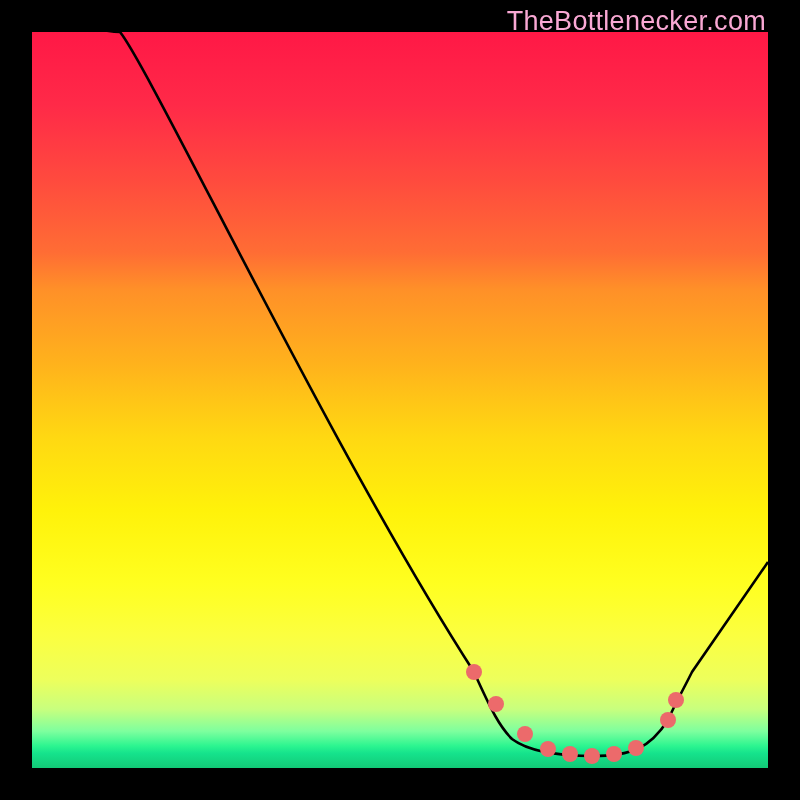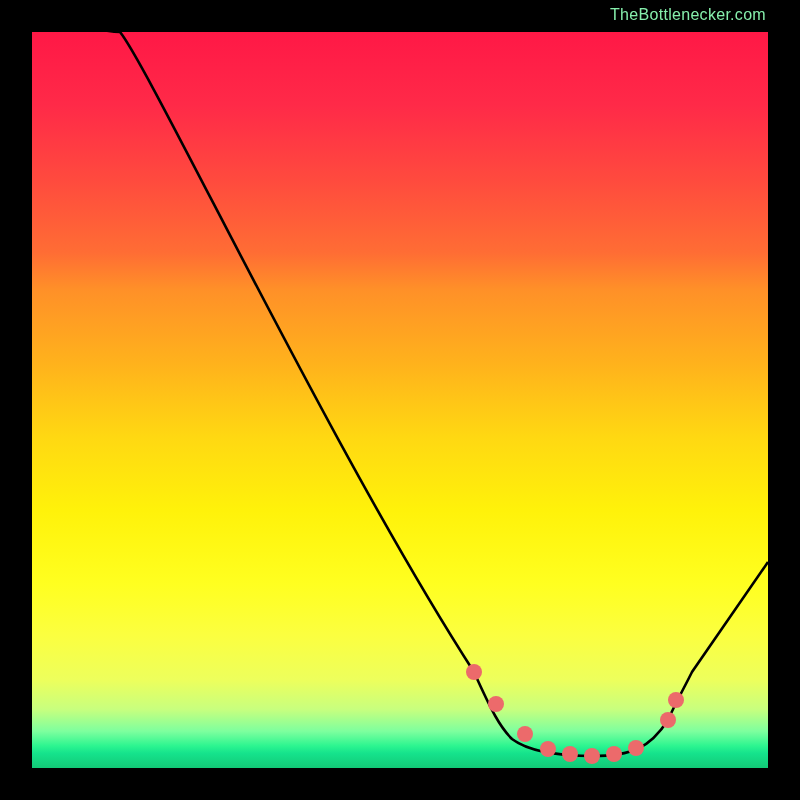--- a/index.html
+++ b/index.html
@@ -17,21 +17,21 @@
   #fff20a 65%,
   #ffff20 75%,
   #fbff40 82%,
   #edff5c 88%,
   #c8ff7e 92%,
   #7eff9e 95%,
   #2cf590 97%,
   #15e38c 98%,
   #12c976 100%)}
 .curve{position:absolute;inset:0}
-.watermark{position:absolute;top:6px;right:34px;color:#86efac;font-size:16px;letter-spacing:.3px;font-weight:400}
+.watermark{position:absolute;top:6px;right:34px;color:#f9a8d4;font-size:27px;letter-spacing:.3px;font-weight:400}
 </style>
 </head>
 <body>
 
 <div class="frame">
   <div class="plot">
     <div class="gradient"></div>
     <svg class="curve" viewBox="0 0 736 736" preserveAspectRatio="none">
       <path d="M 0 -22
                C 40 -10, 70 0, 88 0

